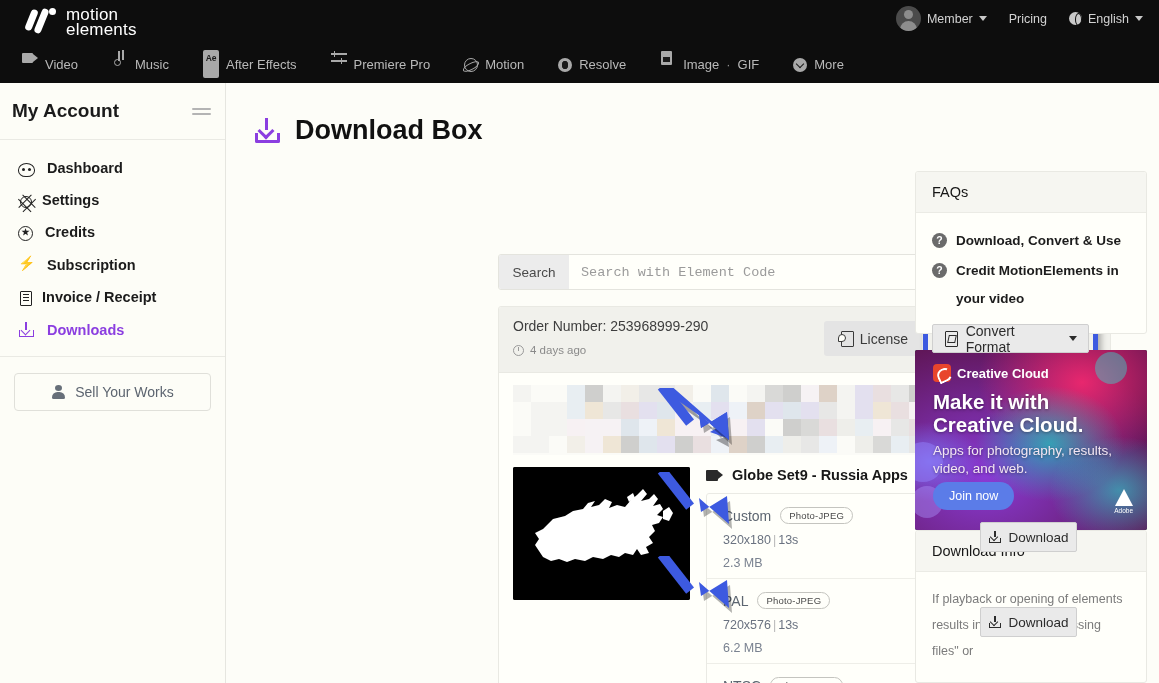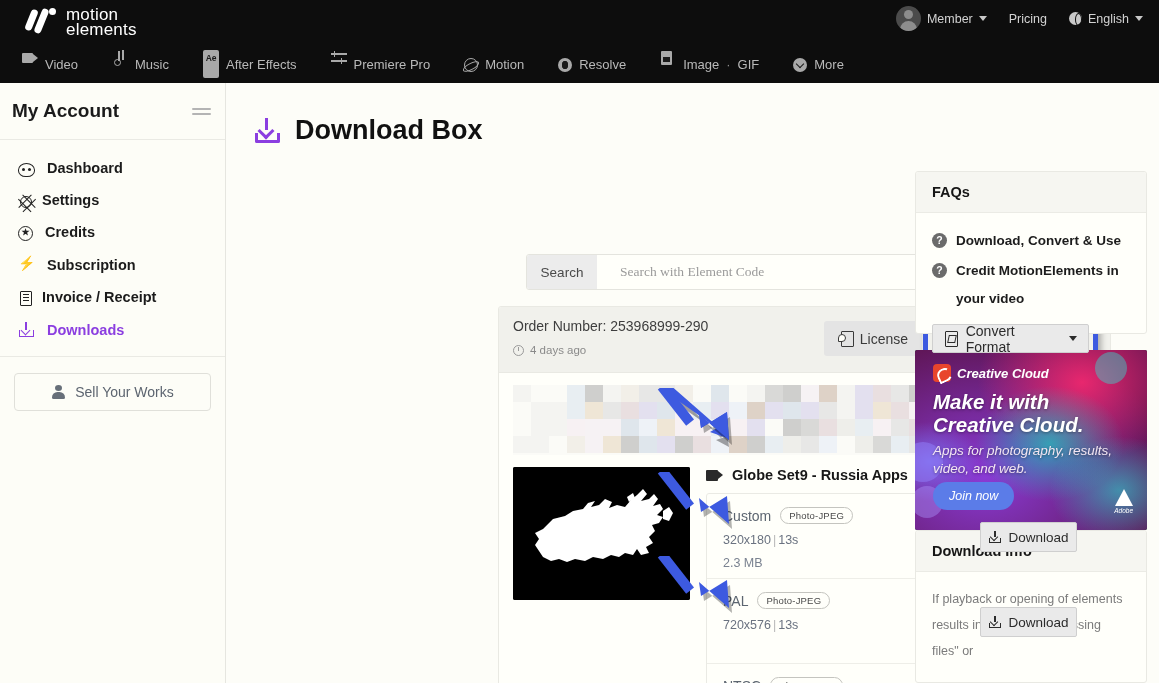--- a/index.html
+++ b/index.html
@@ -251,30 +251,29 @@
   }
   .title-dl-ic .tray {
     position: absolute; left: 1px; top: 16px; width: 25px; height: 10px;
     border: 3.4px solid currentColor; border-top: none; border-radius: 0 0 2px 2px;
   }
 
   .searchbar {
     position: absolute; left: 272px; top: 171px; width: 613px; height: 36px;
     display: flex; border: 1px solid #e4e4de; border-radius: 3px; overflow: hidden;
     background: #fffffa;
-    margin-left: 28px;
   }
   .search-label {
     width: 70px; background: #ececec; display: flex; align-items: center;
     justify-content: center; font-size: 13.5px; color: #4a4a4a;
   }
   .search-inp {
     flex: 1; border: none; outline: none; background: #fffffa;
-    font-size: 13.5px; padding: 0 23px; color: #444;
-    font-family: Liberation Serif, serif;
+    font-size: 13.5px; padding: 0 12px; color: #444;
+    font-family: Liberation Mono, monospace;
   }
   .search-inp::placeholder { color: #9b9b9b; }
   .search-go {
     width: 46px; background: #ececec; display: flex; align-items: center;
     justify-content: center; cursor: pointer;
   }
   .mag { width: 13px; height: 13px; position: relative; }
   .mag::before {
     content: ""; position: absolute; left: 0; top: 0; width: 10px; height: 10px;
     border: 1.6px solid #555; border-radius: 50%;
@@ -422,37 +421,37 @@
   .arrow { position: absolute; z-index: 5; }
 
   
   .rightcol { position: absolute; left: 915px; top: 171px; width: 232px; }
   .panel {
     border: 1px solid #e9e9e3; border-radius: 3px; background: #fffffa;
     margin-bottom: 16px; overflow: hidden;
   }
   .panel-head {
     background: #f6f6f1; border-bottom: 1px solid #ebebe5;
-    padding: 12px 16px; font-size: 14.5px; font-weight: bold; color: #161616;
+    padding: 12px 16px; font-size: 14.5px; font-weight: normal; color: #161616;
   }
   .panel-body { padding: 14px 16px 18px 16px; }
   .faq {
     display: flex; gap: 9px; font-size: 13.5px; font-weight: bold;
     color: #1c1c1c; line-height: 28px; margin-bottom: 2px; cursor: pointer;
   }
   .q-ic {
     flex: 0 0 auto; width: 15px; height: 15px; border-radius: 50%;
     background: #6b6b6b; color: #fff; font-size: 10.5px; font-weight: bold;
     text-align: center; line-height: 15px; margin-top: 6px;
   }
   .info-txt { font-size: 12.5px; color: #7b7b7b; line-height: 26px; }
 
   .ad {
     position: relative; width: 232px; height: 180px; border-radius: 2px;
-    overflow: hidden; background: #14532d; cursor: pointer; font-style: italic;
+    overflow: hidden; background: #14532d; cursor: pointer;
   }
   .ad-bg { position: absolute; inset: 0; }
   .ad-cc {
     position: absolute; left: 18px; top: 14px;
     display: flex; align-items: center; gap: 6px;
     color: #fff; font-size: 13px; font-weight: bold;
   }
   .cc-logo {
     width: 18px; height: 18px; border-radius: 4px; background: #e8452c;
     position: relative;
@@ -816,20 +815,21 @@
           </div>
 
           <div class="fmt">
             <div class="fmt-top">
               <span class="fmt-name">PAL</span>
               <span class="fmt-codec">Photo-JPEG</span>
             </div>
             <div class="fmt-dim">
               <span>720x576</span><span class="sep">|</span><span>13s</span>
             </div>
+            <div class="fmt-size">6.2 MB</div>
             <div class="dl-hl"></div>
             <div class="btn-dl">
               <span class="dlmini">
                   <span class="s"></span>
                   <span class="h"></span>
                   <span class="t"></span>
                 </span>
               <span>Download</span>
             </div>
           </div>

